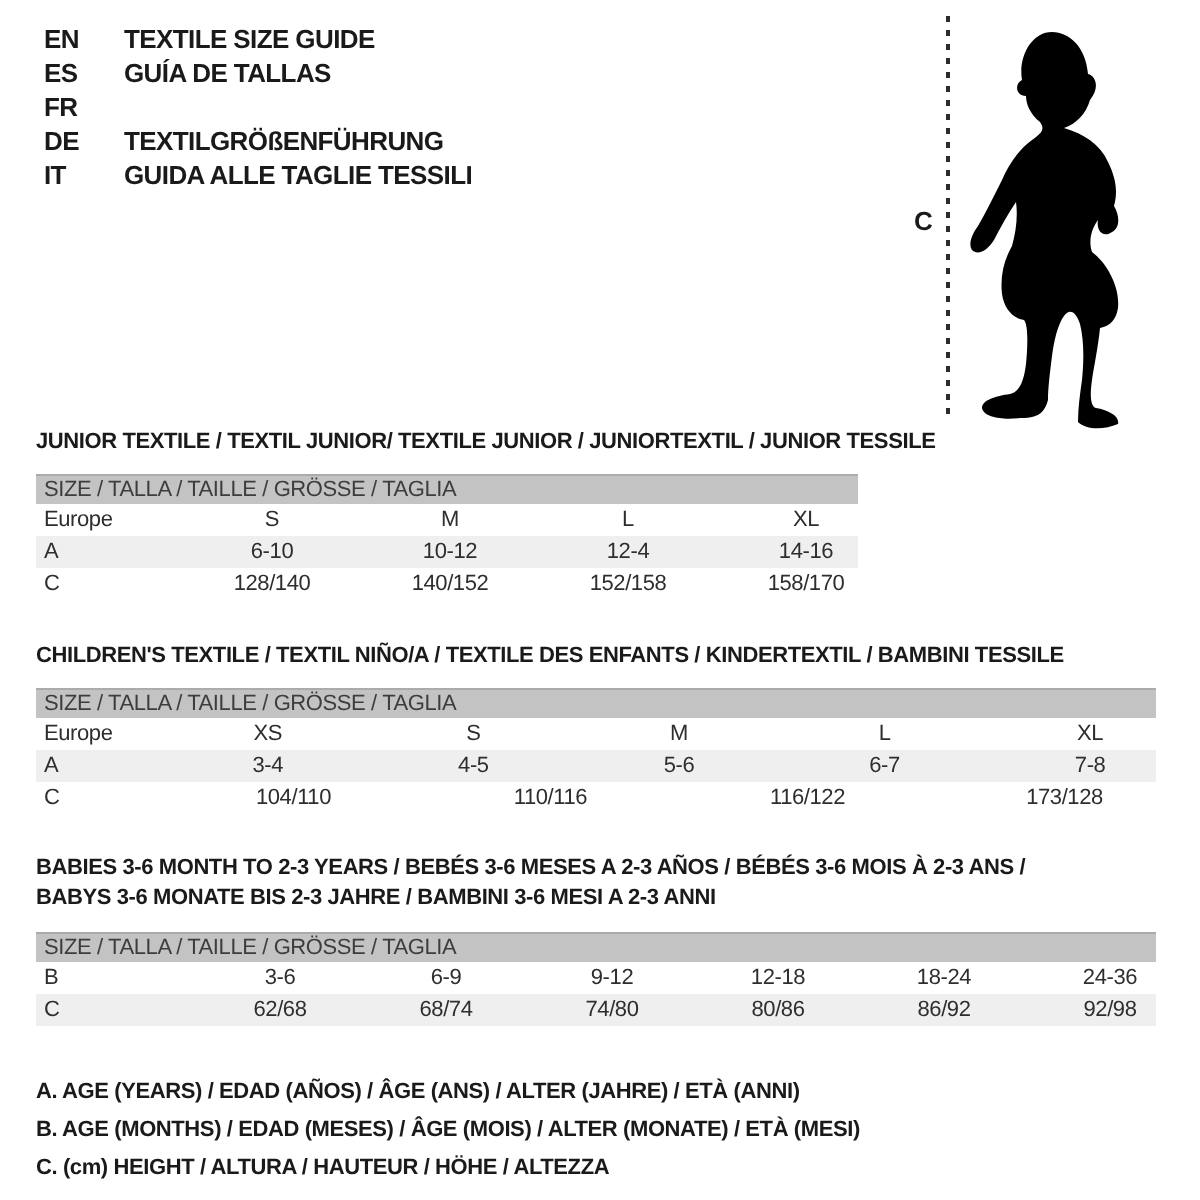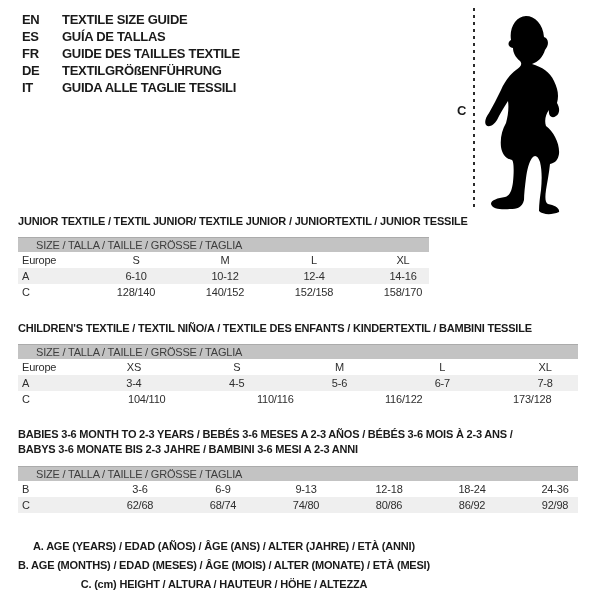--- a/index.html
+++ b/index.html
@@ -18,54 +18,53 @@
     background:repeating-linear-gradient(to bottom,#2b2b2b 0 3px,transparent 3px 7px);
   }
   .c-label{position:absolute;left:457px;top:103px;font-size:13px;font-weight:700;}
   .baby{position:absolute;left:482px;top:4px;}
   
   .sec-title{position:absolute;left:18px;font-size:11px;font-weight:700;letter-spacing:-0.2px;line-height:15px;white-space:nowrap;}
   .size-table{position:absolute;left:18px;}
   .size-header{
     height:15px;line-height:15px;font-size:11px;color:#3d3d3d;
     background:var(--header-bar,#c3c3c3);border-top:1px solid #ababab;
-    padding-left:18px;box-sizing:border-box;letter-spacing:-0.2px;
+    padding-left:4px;box-sizing:border-box;letter-spacing:-0.2px;
   }
   .t-row{display:flex;height:16px;line-height:16px;font-size:11px;color:#2e2e2e;letter-spacing:-0.2px;gap:37px;}
   .t-row.shaded{background:var(--shaded-row,#efefef);}
   .cell.label{padding-left:4px;box-sizing:border-box;}
   .cell.val{flex:1;text-align:center;}
   #table-junior{top:237px;width:411px;}
   #table-children{top:344px;width:560px;}
   #table-babies{top:466px;width:560px;}
   #table-junior .cell.label{width:55px;}
   #table-children .cell.label{width:46px;}
   #table-babies .cell.label{width:62px;}
   #title-junior{top:214px;}
   #title-children{top:321px;}
   #title-babies{top:427px;}
   
-  .notes{position:absolute;left:18px;top:537px;text-align:center;}
+  .notes{position:absolute;left:18px;top:537px;}
   .note-line{font-size:11px;font-weight:700;line-height:19px;letter-spacing:-0.2px;white-space:nowrap;}
 </style>
 </head>
 <body>
 
 <div class="langs">
   <div class="lang-line">
     <span class="lang-code">EN</span>
     <span class="lang-label">TEXTILE SIZE GUIDE</span>
   </div>
   <div class="lang-line">
     <span class="lang-code">ES</span>
     <span class="lang-label">GUÍA DE TALLAS</span>
   </div>
   <div class="lang-line">
     <span class="lang-code">FR</span>
-    <span class="lang-label">GUIDE DES TAILLES TEXTILE</span>
   </div>
   <div class="lang-line">
     <span class="lang-code">DE</span>
     <span class="lang-label">TEXTILGRÖßENFÜHRUNG</span>
   </div>
   <div class="lang-line">
     <span class="lang-code">IT</span>
     <span class="lang-label">GUIDA ALLE TAGLIE TESSILI</span>
   </div>
 </div>
@@ -170,21 +169,21 @@
 <div class="sec-title" id="title-babies">
   <div>BABIES 3-6 MONTH TO 2-3 YEARS / BEBÉS 3-6 MESES A 2-3 AÑOS / BÉBÉS 3-6 MOIS À 2-3 ANS /</div>
   <div>BABYS 3-6 MONATE BIS 2-3 JAHRE / BAMBINI 3-6 MESI A 2-3 ANNI</div>
 </div>
 <div class="size-table" id="table-babies">
     <div class="size-header">SIZE / TALLA / TAILLE / GRÖSSE / TAGLIA</div>
     <div class="t-row">
       <div class="cell label">B</div>
       <div class="cell val">3-6</div>
       <div class="cell val">6-9</div>
-      <div class="cell val">9-13</div>
+      <div class="cell val">9-12</div>
       <div class="cell val">12-18</div>
       <div class="cell val">18-24</div>
       <div class="cell val">24-36</div>
     </div>
     <div class="t-row shaded">
       <div class="cell label">C</div>
       <div class="cell val">62/68</div>
       <div class="cell val">68/74</div>
       <div class="cell val">74/80</div>
       <div class="cell val">80/86</div>

